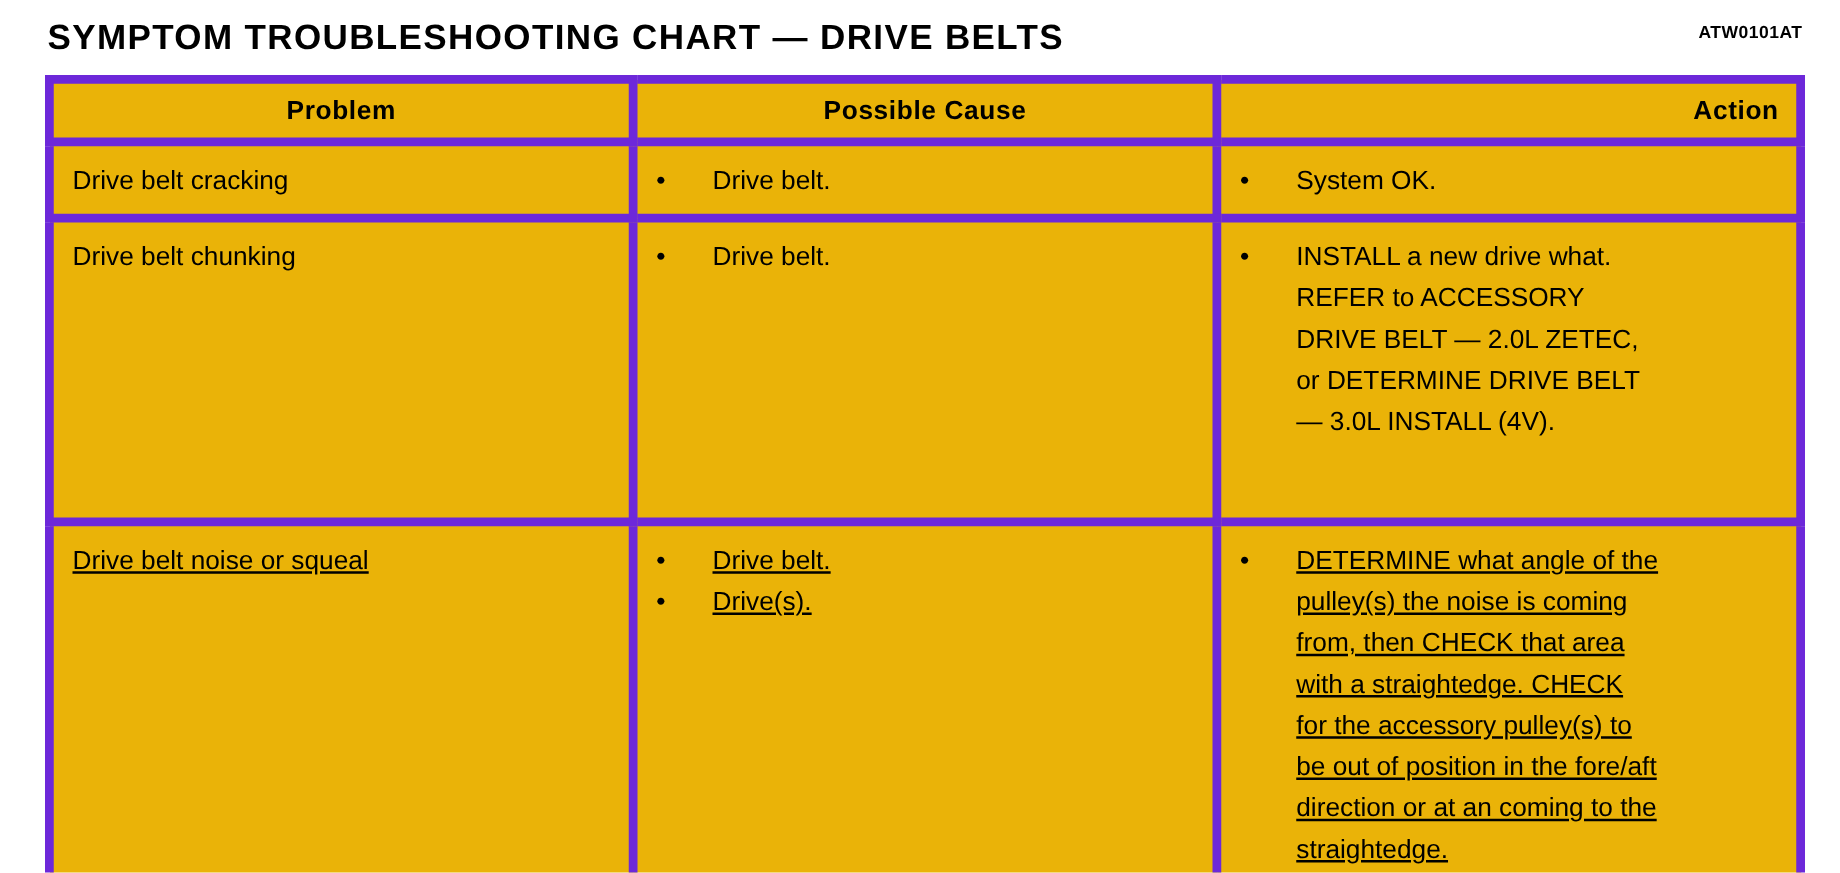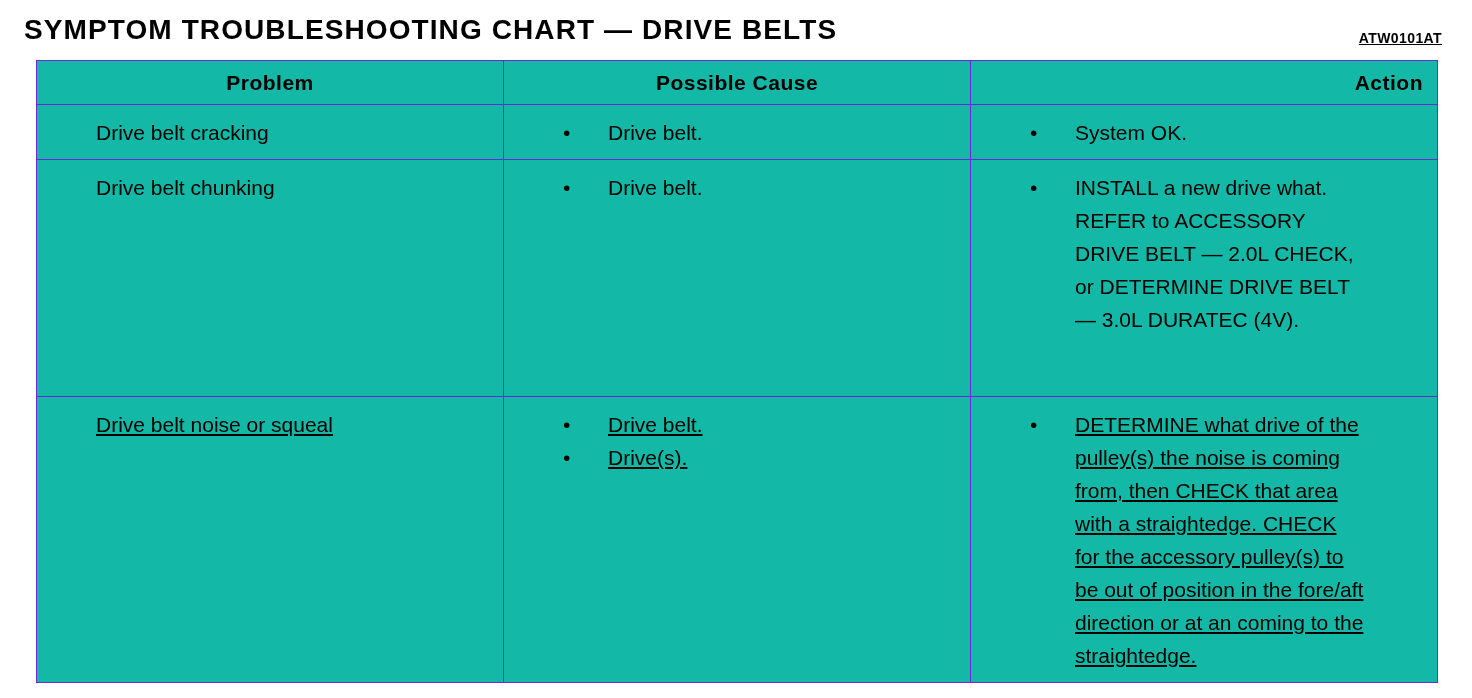--- a/index.html
+++ b/index.html
@@ -19,58 +19,57 @@
   
   #title-row {
     position: absolute;
     left: 0;
     top: 0;
     width: 1472px;
     height: 58px;
   }
   #chart-title {
     position: absolute;
-    left: 24px;
+    left: 38px;
     top: 14px;
     font-size: 28px;
     font-weight: bold;
     letter-spacing: 1.1px;
     white-space: nowrap;
     line-height: 32px;
   }
   #doc-code {
     position: absolute;
     right: 30px;
-    top: 30px;
+    top: 17px;
     font-size: 14px;
     font-weight: bold;
     letter-spacing: 0.4px;
     white-space: nowrap;
-    text-decoration: underline;
   }
 
   
   #chart-table {
     position: absolute;
     left: 36px;
     top: 60px;
     width: 1401px;
     border-collapse: collapse;
     table-layout: fixed;
   }
   #chart-table col.c-problem { width: 467px; }
   #chart-table col.c-cause   { width: 467px; }
   #chart-table col.c-action  { width: 467px; }
 
   #chart-table th,
   #chart-table td {
-    border: 1px solid #6d28d9;
+    border: 7px solid #6d28d9;
     vertical-align: top;
     padding: 0;
-    background: #14b8a6;
+    background: #eab308;
   }
 
   
   .hdr {
     height: 43px;
     font-size: 21px;
     font-weight: bold;
     letter-spacing: 0.5px;
   }
   .hdr-inner {
@@ -78,21 +77,20 @@
     line-height: 26px;
   }
   .hdr-center .hdr-inner { text-align: center; }
   .hdr-left   .hdr-inner { text-align: right; padding-left: 15px; }
 
   
   .cell-inner {
     padding: 11px 20px 10px 15px;
     font-size: 21px;
     line-height: 33px;
-    margin-left: 44px;
   }
   .cell-inner.pad-list {
     padding-left: 12px;
   }
   .plain-text {
     white-space: nowrap;
   }
 
   
   ul.bullets {
@@ -206,23 +204,23 @@
         </div>
       </td>
       <td>
         <div class="cell-inner pad-list">
           <ul class="bullets">
             <li>
               <span class="bullet-dot">•</span>
               <span class="li-lines">
                 <span class="tl">INSTALL a new drive what.</span>
                 <span class="tl">REFER to ACCESSORY</span>
-                <span class="tl">DRIVE BELT — 2.0L CHECK,</span>
+                <span class="tl">DRIVE BELT — 2.0L ZETEC,</span>
                 <span class="tl">or DETERMINE DRIVE BELT</span>
-                <span class="tl">— 3.0L DURATEC (4V).</span>
+                <span class="tl">— 3.0L INSTALL (4V).</span>
               </span>
             </li>
           </ul>
         </div>
       </td>
     </tr>
 
     <tr class="row-3">
       <td>
         <div class="cell-inner">
@@ -246,21 +244,21 @@
             </li>
           </ul>
         </div>
       </td>
       <td>
         <div class="cell-inner pad-list">
           <ul class="bullets">
             <li>
               <span class="bullet-dot">•</span>
               <span class="li-lines">
-                <span class="tl">DETERMINE what drive of the</span>
+                <span class="tl">DETERMINE what angle of the</span>
                 <span class="tl">pulley(s) the noise is coming</span>
                 <span class="tl">from, then CHECK that area</span>
                 <span class="tl">with a straightedge.  CHECK</span>
                 <span class="tl">for the accessory pulley(s) to</span>
                 <span class="tl">be out of position in the fore/aft</span>
                 <span class="tl">direction or at an coming to the</span>
                 <span class="tl">straightedge.</span>
               </span>
             </li>
           </ul>

